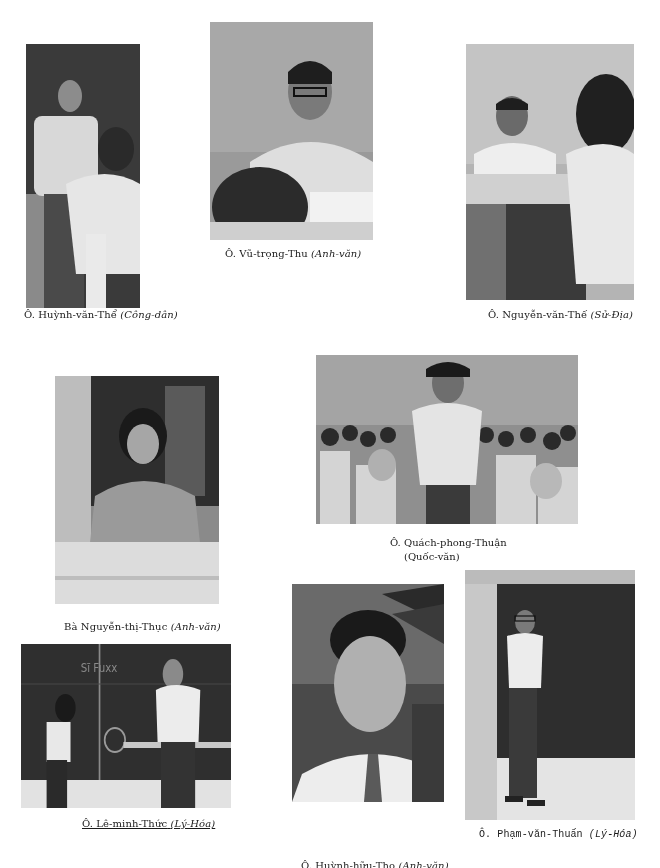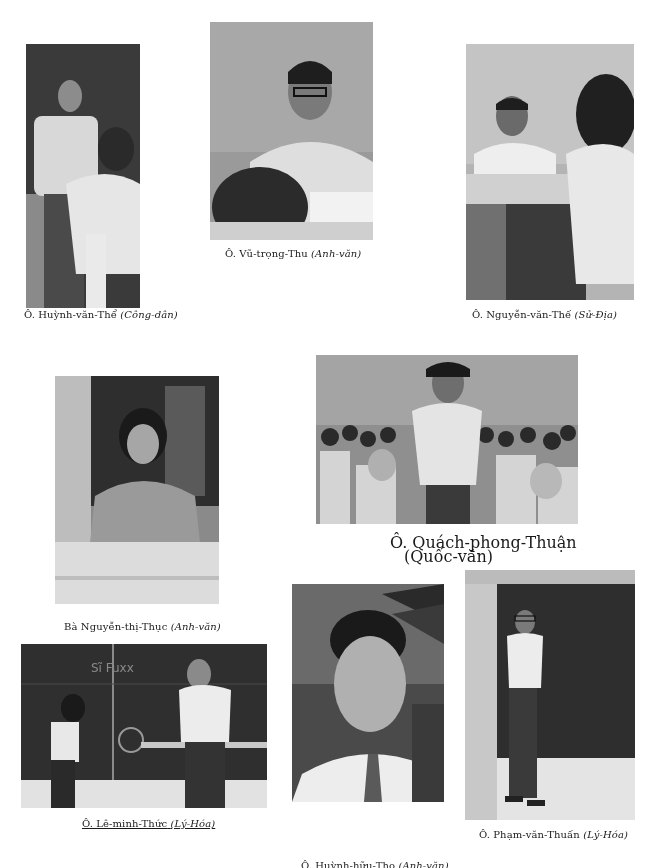--- a/index.html
+++ b/index.html
@@ -1,21 +1,21 @@
 <!DOCTYPE html>
 <html><head>
 <meta charset="utf-8">
 <style>
   html,body{margin:0;padding:0;background:#fff;}
   body{width:660px;height:868px;position:relative;overflow:hidden;font-family:"DejaVu Serif",serif;color:#222;}
   .photo{position:absolute;overflow:hidden;background:#555;}
   .photo svg{width:100%;height:100%;display:block;}
   .cap{position:absolute;font-size:10px;white-space:nowrap;color:#1a1a1a;letter-spacing:0.1px;}
   .cap .subj{font-style:italic;}
-  .cap2{position:absolute;font-size:16px;line-height:14px;color:#1a1a1a;}
+  .cap2{position:absolute;font-size:10px;line-height:14px;color:#1a1a1a;}
 </style>
 </head>
 <body>
 
 <div class="photo" style="left:26px;top:44px;width:114px;height:264px;">
   <svg viewBox="0 0 114 264" preserveAspectRatio="none">
     <rect width="114" height="264" fill="#3a3a3a"></rect>
     <rect x="0" y="150" width="40" height="114" fill="#8a8a8a"></rect>
     <ellipse cx="44" cy="52" rx="12" ry="16" fill="#8c8c8c"></ellipse>
     <rect x="8" y="72" width="64" height="80" rx="8" fill="#d8d8d8"></rect>
@@ -55,21 +55,21 @@
     <ellipse cx="46" cy="72" rx="16" ry="20" fill="#6a6a6a"></ellipse>
     <path d="M30 60 Q46 48 62 60 L62 66 L30 66 Z" fill="#1e1e1e"></path>
     <path d="M8 110 Q46 88 90 110 L90 136 L8 136 Z" fill="#eeeeee"></path>
     <rect x="0" y="130" width="120" height="30" fill="#d0d0d0"></rect>
     <rect x="0" y="160" width="40" height="96" fill="#707070"></rect>
     <rect x="40" y="160" width="80" height="96" fill="#3a3a3a"></rect>
     <ellipse cx="140" cy="70" rx="30" ry="40" fill="#202020"></ellipse>
     <path d="M100 110 Q140 90 168 110 L168 240 L110 240 Z" fill="#e8e8e8"></path>
   </svg>
 </div>
-<div class="cap" style="left:472px;top:309px;">
+<div class="cap" style="left:488px;top:309px;">
   <span>Ô. Nguyễn-văn-Thế</span>
   <span class="subj">(Sử-Địa)</span>
 </div>
 
 <div class="photo" style="left:55px;top:376px;width:164px;height:228px;">
   <svg viewBox="0 0 164 228" preserveAspectRatio="none">
     <rect width="164" height="228" fill="#8a8a8a"></rect>
     <rect x="0" y="0" width="36" height="170" fill="#bdbdbd"></rect>
     <rect x="36" y="0" width="128" height="130" fill="#2e2e2e"></rect>
     <rect x="110" y="10" width="40" height="110" fill="#5a5a5a"></rect>
@@ -112,21 +112,21 @@
     <path d="M96 56 Q132 40 166 56 L160 130 L104 130 Z" fill="#e4e4e4"></path>
     <rect x="110" y="130" width="44" height="39" fill="#3a3a3a"></rect>
     <ellipse cx="230" cy="126" rx="16" ry="18" fill="#b8b8b8"></ellipse>
   </svg>
 </div>
 <div class="cap2" style="left:390px;top:536px;">
   <div>Ô. Quách-phong-Thuận</div>
   <div style="padding-left:14px;">(Quốc-văn)</div>
 </div>
 
-<div class="photo" style="left:21px;top:644px;width:246px;height:164px;">
+<div class="photo" style="left:21px;top:644px;width:210px;height:164px;">
   <svg viewBox="0 0 246 164" preserveAspectRatio="none">
     <rect width="246" height="164" fill="#3c3c3c"></rect>
     <rect x="0" y="0" width="246" height="136" fill="#2f2f2f"></rect>
     <line x1="92" y1="0" x2="92" y2="136" stroke="#8a8a8a" stroke-width="2"></line>
     <line x1="0" y1="40" x2="246" y2="40" stroke="#4a4a4a" stroke-width="1"></line>
     <text x="70" y="28" font-size="12" fill="#8a8a8a" font-family="DejaVu Sans, sans-serif">Sĩ  Fuxx</text>
     <circle cx="110" cy="96" r="12" fill="none" stroke="#9a9a9a" stroke-width="2"></circle>
     <rect x="120" y="98" width="126" height="6" fill="#c8c8c8"></rect>
     <rect x="0" y="136" width="246" height="28" fill="#e2e2e2"></rect>
     <ellipse cx="52" cy="64" rx="12" ry="14" fill="#1a1a1a"></ellipse>
@@ -168,16 +168,16 @@
     <rect x="32" y="14" width="138" height="174" fill="#2e2e2e"></rect>
     <rect x="32" y="188" width="138" height="62" fill="#e4e4e4"></rect>
     <ellipse cx="60" cy="52" rx="10" ry="12" fill="#7a7a7a"></ellipse>
     <rect x="50" y="46" width="20" height="5" fill="none" stroke="#111" stroke-width="1.2"></rect>
     <path d="M42 66 Q60 60 78 66 L76 118 L44 118 Z" fill="#ececec"></path>
     <rect x="44" y="118" width="28" height="110" fill="#3a3a3a"></rect>
     <rect x="40" y="226" width="18" height="6" fill="#222"></rect>
     <rect x="62" y="230" width="18" height="6" fill="#222"></rect>
   </svg>
 </div>
-<div class="cap" style="left:479px;top:829px;">
+<div class="cap" style="left:479px;top:829px;font-family:Liberation Mono, monospace;">
   <span>Ô. Phạm-văn-Thuấn</span>
   <span class="subj">(Lý-Hóa)</span>
 </div>
 
 </body></html>

